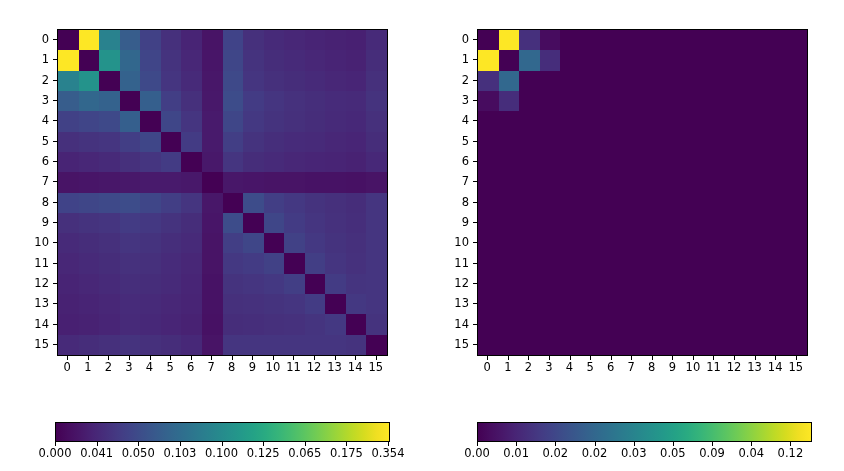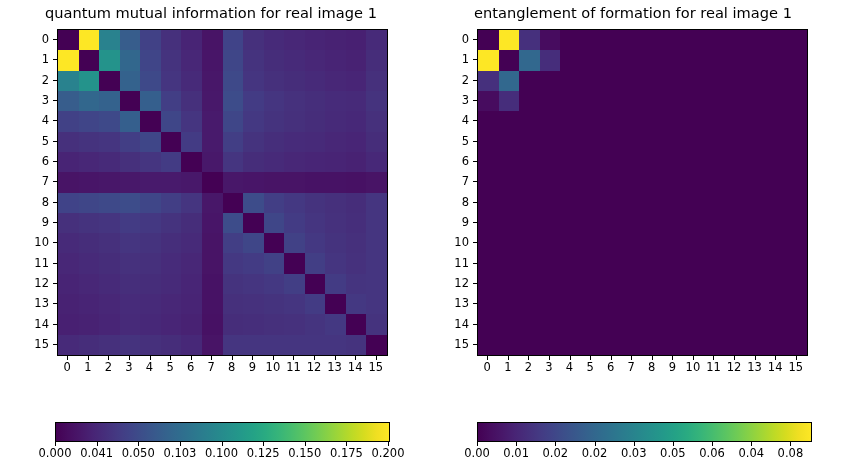--- a/index.html
+++ b/index.html
@@ -110,21 +110,20 @@
     transform: translateX(-50%);
     line-height: 12px;
   }
 </style>
 </head>
 <body>
 
 <div class="figure">
 
   <div class="panel panel-left">
-    <div class="axes-title">quantum mutual information for real image 1</div>
     <div class="heatmap" id="heatmap-left" style="left: 57px; top: 29px; width: 329px; height: 325px;">
         <div class="cell" style="background: rgb(68, 1, 84);"></div>
         <div class="cell" style="background: rgb(253, 231, 37);"></div>
         <div class="cell" style="background: rgb(41, 130, 142);"></div>
         <div class="cell" style="background: rgb(55, 93, 140);"></div>
         <div class="cell" style="background: rgb(65, 65, 134);"></div>
         <div class="cell" style="background: rgb(70, 48, 124);"></div>
         <div class="cell" style="background: rgb(72, 36, 117);"></div>
         <div class="cell" style="background: rgb(72, 20, 102);"></div>
         <div class="cell" style="background: rgb(64, 67, 136);"></div>
@@ -450,30 +449,29 @@
         <div class="cbar-tick-label" style="left: 96.625px; top: 447px;">0.041</div>
         <div class="cbar-tick-mark" style="left: 138.25px; top: 442px;"></div>
         <div class="cbar-tick-label" style="left: 138.25px; top: 447px;">0.050</div>
         <div class="cbar-tick-mark" style="left: 179.875px; top: 442px;"></div>
         <div class="cbar-tick-label" style="left: 179.875px; top: 447px;">0.103</div>
         <div class="cbar-tick-mark" style="left: 221.5px; top: 442px;"></div>
         <div class="cbar-tick-label" style="left: 221.5px; top: 447px;">0.100</div>
         <div class="cbar-tick-mark" style="left: 263.125px; top: 442px;"></div>
         <div class="cbar-tick-label" style="left: 263.125px; top: 447px;">0.125</div>
         <div class="cbar-tick-mark" style="left: 304.75px; top: 442px;"></div>
-        <div class="cbar-tick-label" style="left: 304.75px; top: 447px;">0.150</div>
+        <div class="cbar-tick-label" style="left: 304.75px; top: 447px;">0.065</div>
         <div class="cbar-tick-mark" style="left: 346.375px; top: 442px;"></div>
         <div class="cbar-tick-label" style="left: 346.375px; top: 447px;">0.175</div>
         <div class="cbar-tick-mark" style="left: 388px; top: 442px;"></div>
-        <div class="cbar-tick-label" style="left: 388px; top: 447px;">0.200</div>
+        <div class="cbar-tick-label" style="left: 388px; top: 447px;">0.354</div>
       </div>
   </div>
 
   <div class="panel panel-right">
-    <div class="axes-title">entanglement of formation for real image 1</div>
     <div class="heatmap" id="heatmap-right" style="left: 55px; top: 29px; width: 329px; height: 325px;">
         <div class="cell" style="background: rgb(68, 1, 84);"></div>
         <div class="cell" style="background: rgb(253, 231, 37);"></div>
         <div class="cell" style="background: rgb(70, 48, 125);"></div>
         <div class="cell" style="background: rgb(71, 12, 95);"></div>
         <div class="cell" style="background: rgb(68, 1, 84);"></div>
         <div class="cell" style="background: rgb(68, 1, 84);"></div>
         <div class="cell" style="background: rgb(68, 1, 84);"></div>
         <div class="cell" style="background: rgb(68, 1, 84);"></div>
         <div class="cell" style="background: rgb(68, 1, 84);"></div>
@@ -799,21 +797,21 @@
         <div class="cbar-tick-label" style="left: 94.1765px; top: 447px;">0.01</div>
         <div class="cbar-tick-mark" style="left: 133.353px; top: 442px;"></div>
         <div class="cbar-tick-label" style="left: 133.353px; top: 447px;">0.02</div>
         <div class="cbar-tick-mark" style="left: 172.529px; top: 442px;"></div>
         <div class="cbar-tick-label" style="left: 172.529px; top: 447px;">0.02</div>
         <div class="cbar-tick-mark" style="left: 211.706px; top: 442px;"></div>
         <div class="cbar-tick-label" style="left: 211.706px; top: 447px;">0.03</div>
         <div class="cbar-tick-mark" style="left: 250.882px; top: 442px;"></div>
         <div class="cbar-tick-label" style="left: 250.882px; top: 447px;">0.05</div>
         <div class="cbar-tick-mark" style="left: 290.059px; top: 442px;"></div>
-        <div class="cbar-tick-label" style="left: 290.059px; top: 447px;">0.06</div>
+        <div class="cbar-tick-label" style="left: 290.059px; top: 447px;">0.09</div>
         <div class="cbar-tick-mark" style="left: 329.235px; top: 442px;"></div>
         <div class="cbar-tick-label" style="left: 329.235px; top: 447px;">0.04</div>
         <div class="cbar-tick-mark" style="left: 368.412px; top: 442px;"></div>
-        <div class="cbar-tick-label" style="left: 368.412px; top: 447px;">0.08</div>
+        <div class="cbar-tick-label" style="left: 368.412px; top: 447px;">0.12</div>
       </div>
   </div>
 
 </div>
 
 </body></html>

